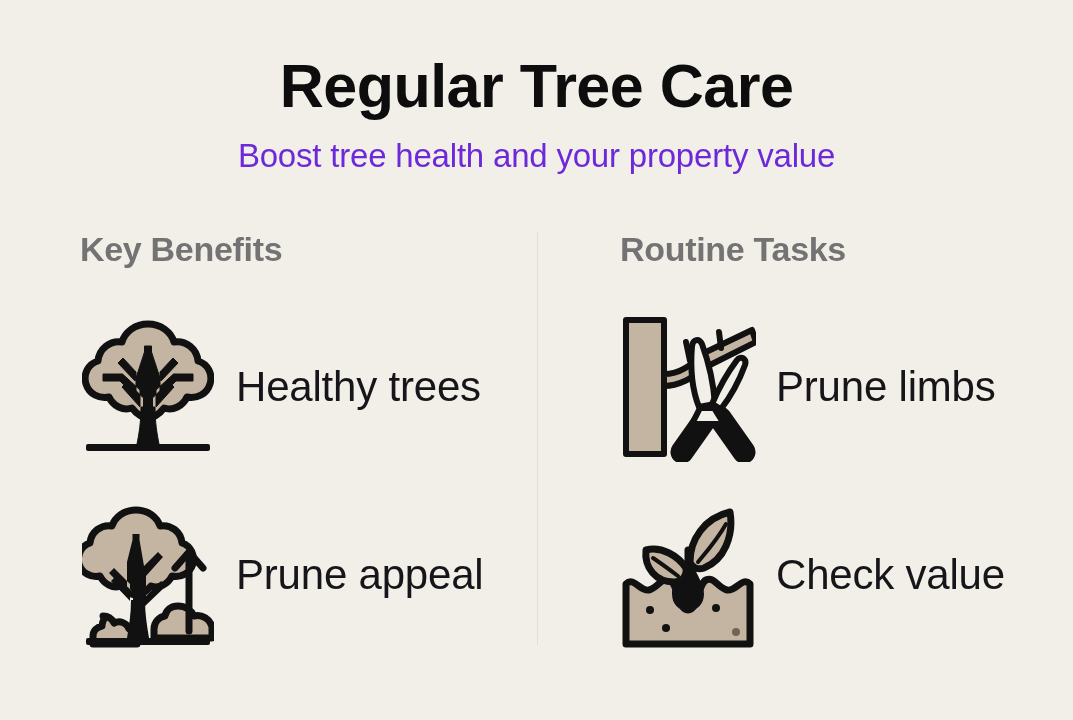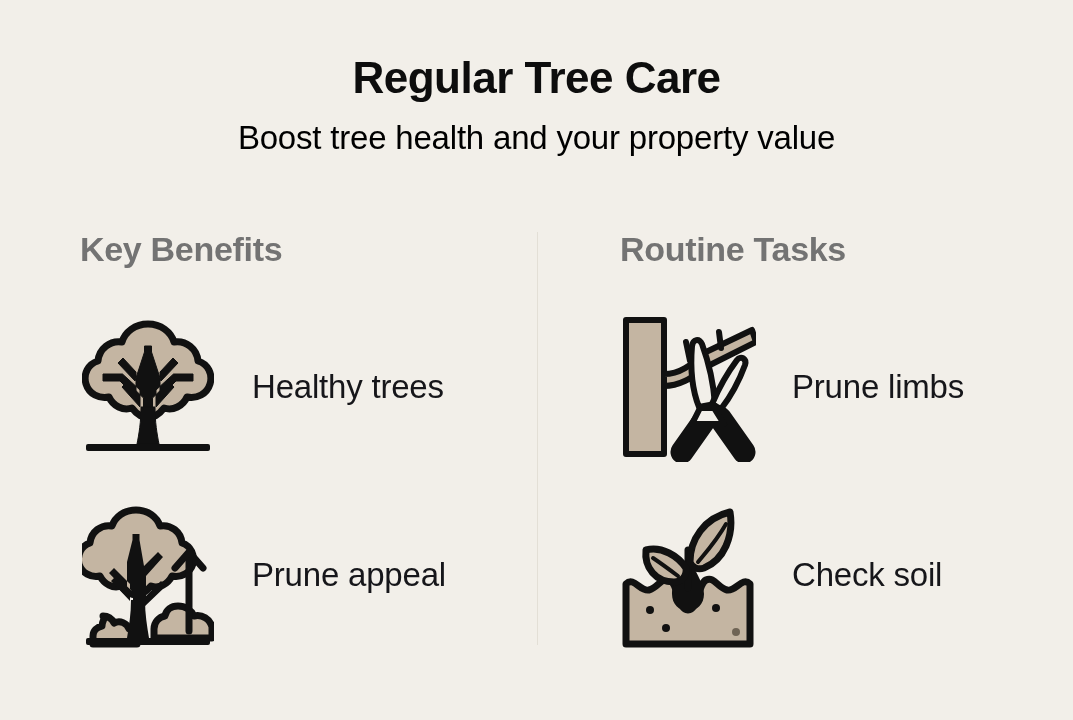--- a/index.html
+++ b/index.html
@@ -24,33 +24,33 @@
 
   
   .header {
     position: absolute;
     top: 54px;
     left: 0;
     width: 1073px;
     text-align: center;
   }
   .title {
-    font-size: 44px;
+    font-size: 61px;
     font-weight: 700;
     letter-spacing: -0.5px;
     line-height: 1.08;
     color: #0d0d0d;
     margin: 0;
   }
   .subtitle {
     font-size: 33px;
     font-weight: 400;
     letter-spacing: -0.2px;
     line-height: 1.1;
-    color: #000000;
+    color: #6d28d9;
     margin: 18px 0 0 0;
   }
 
   
   .divider {
     position: absolute;
     left: 537px;
     top: 232px;
     width: 1px;
     height: 413px;
@@ -90,25 +90,25 @@
     width: 136px;
     height: 150px;
     flex: 0 0 136px;
     display: flex;
     align-items: center;
     justify-content: center;
   }
   .item-icon svg { display: block; }
 
   .item-label {
-    font-size: 33px;
+    font-size: 42px;
     font-weight: 400;
     letter-spacing: -0.2px;
     color: #16161a;
-    margin-left: 36px;
+    margin-left: 20px;
     white-space: nowrap;
   }
 </style>
 </head>
 <body>
 
 <div class="poster">
 
   <div class="header">
     <h1 class="title">Regular Tree Care</h1>
@@ -318,19 +318,19 @@
                      C78 70 72 68 70 62 Z" fill="#c4b5a2" stroke="#111111" stroke-width="7" stroke-linejoin="round"></path>
             <path d="M78 62 C88 50 97 40 106 24" stroke="#111111" stroke-width="4" fill="none" stroke-linecap="round"></path>
 
             <path d="M66 68
                      C58 56 42 46 26 50
                      C24 68 36 82 54 82
                      C62 82 67 76 66 68 Z" fill="#c4b5a2" stroke="#111111" stroke-width="7" stroke-linejoin="round"></path>
             <path d="M58 76 C50 70 42 64 33 58" stroke="#111111" stroke-width="4" fill="none" stroke-linecap="round"></path>
           </svg>
         </div>
-        <div class="item-label">Check soil</div>
+        <div class="item-label">Check value</div>
       </div>
 
     </div>
   </div>
 
 </div>
 
 </body></html>

